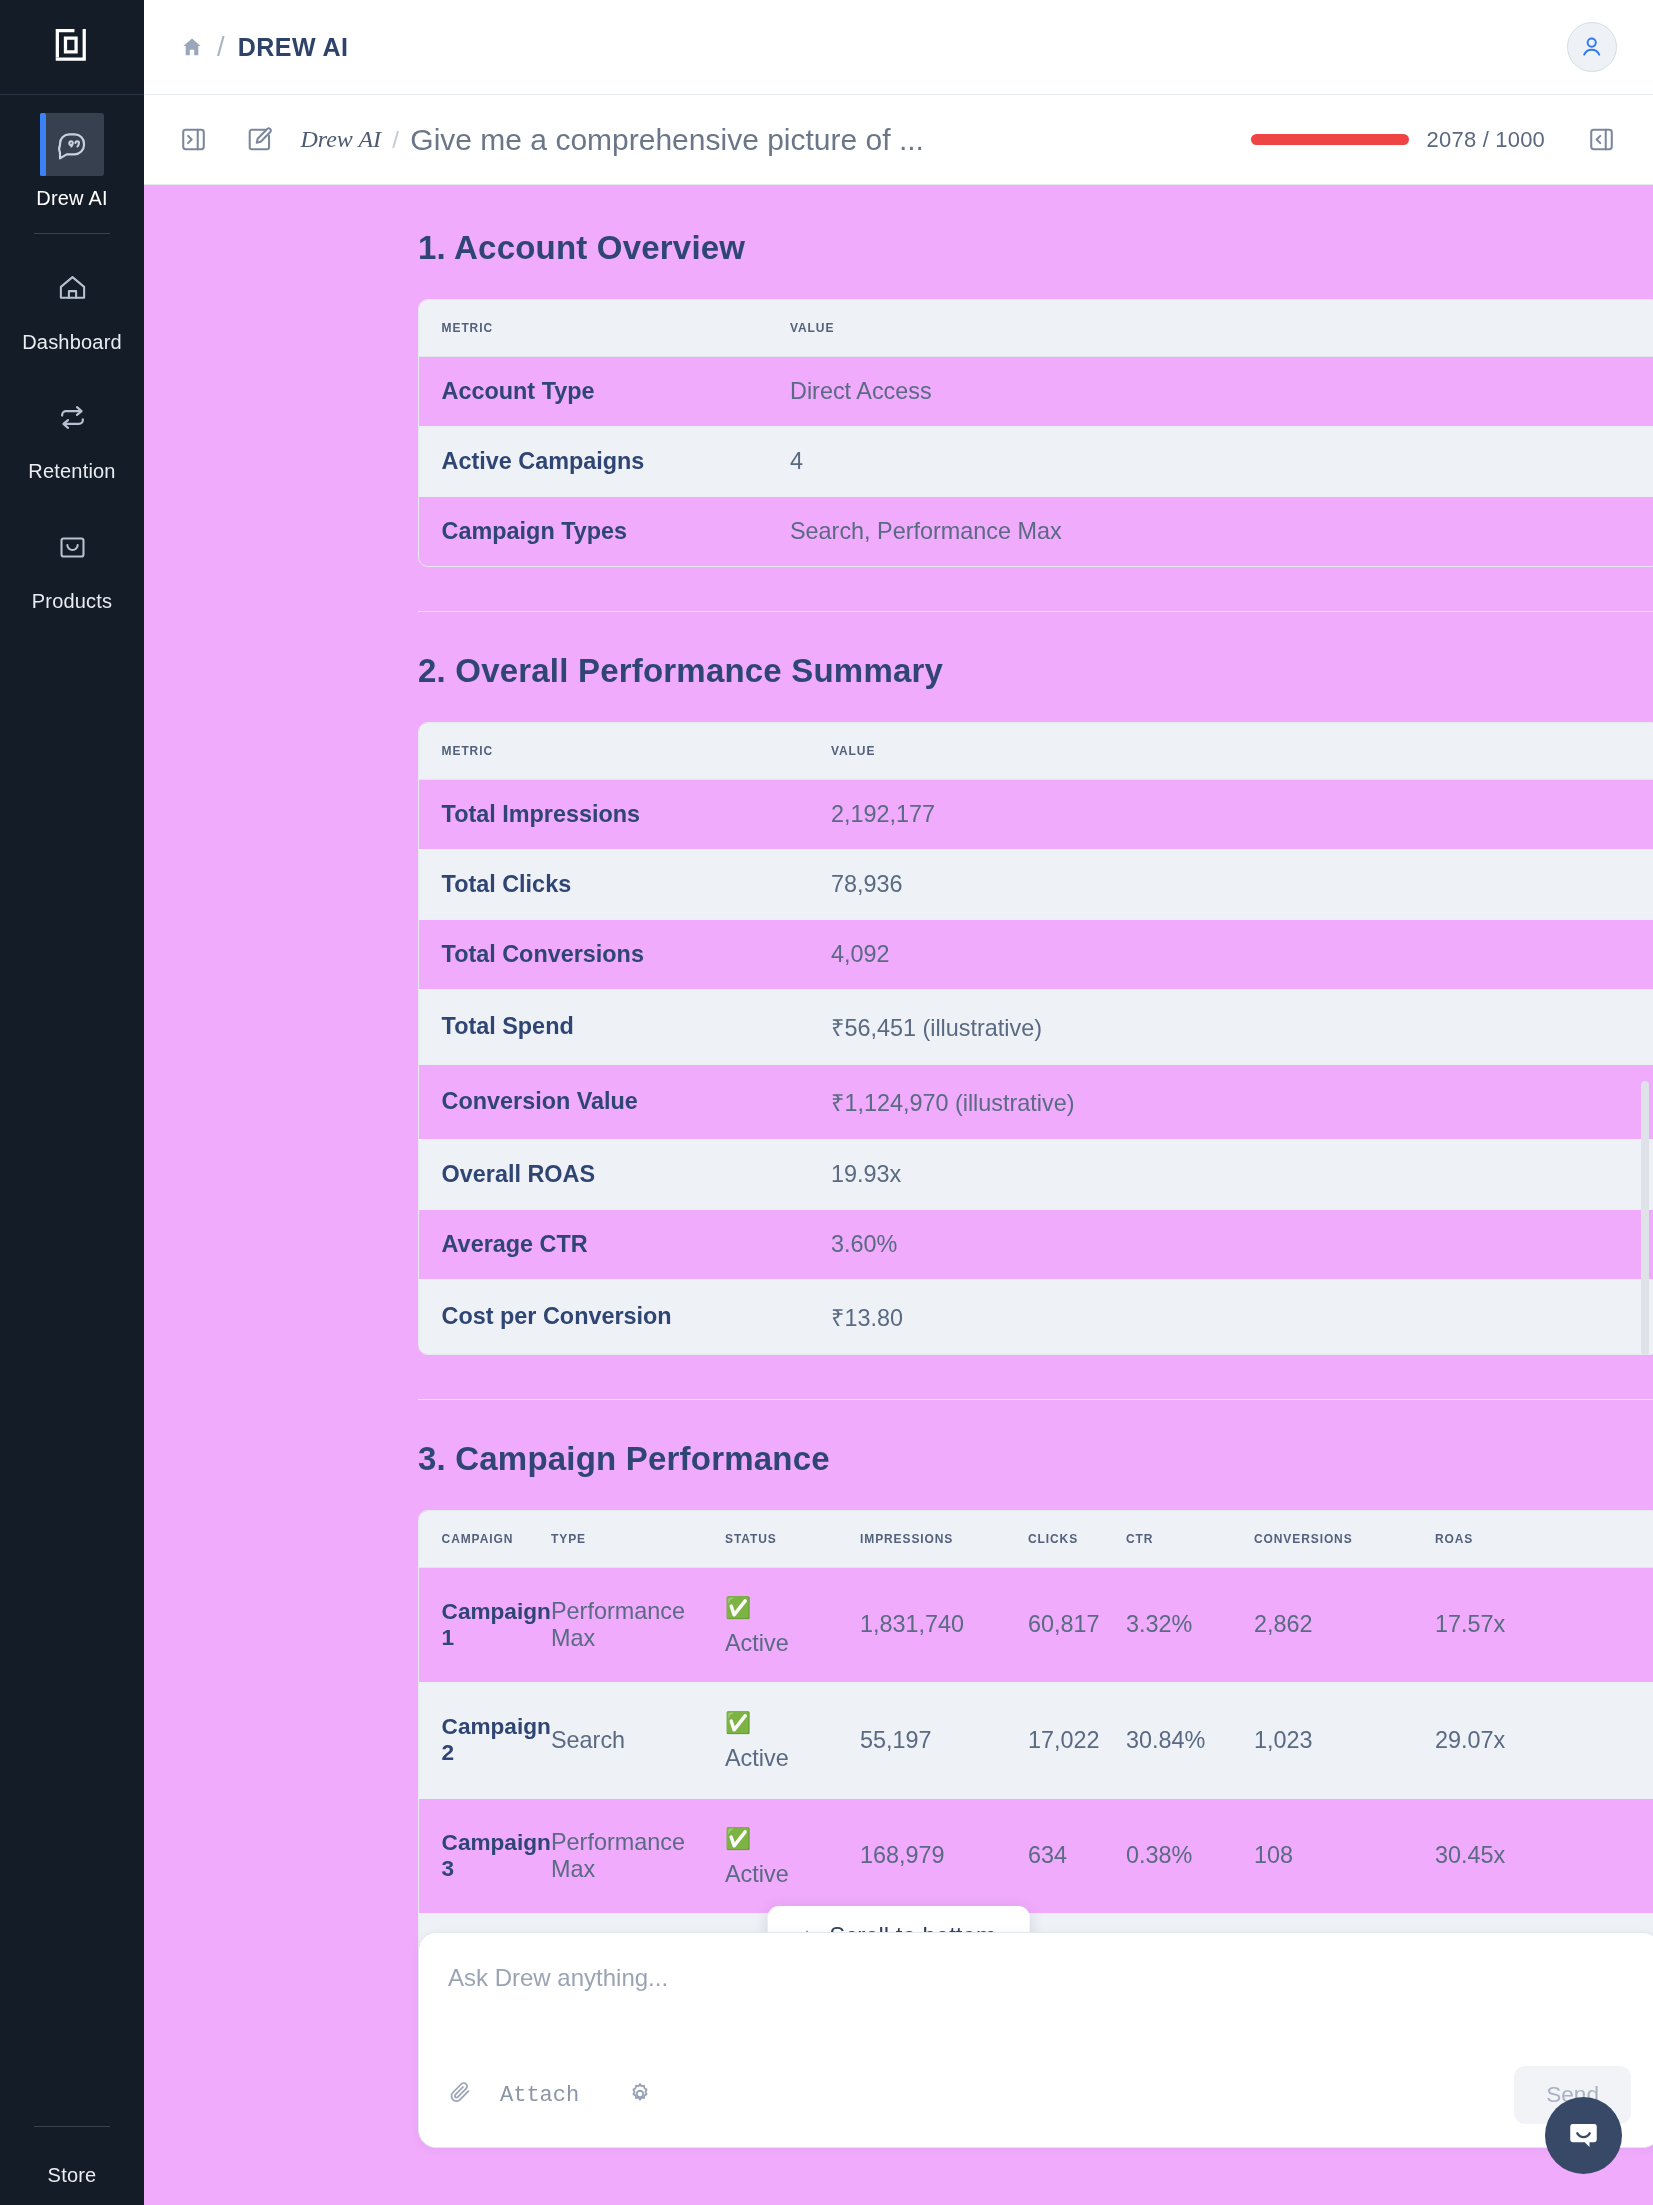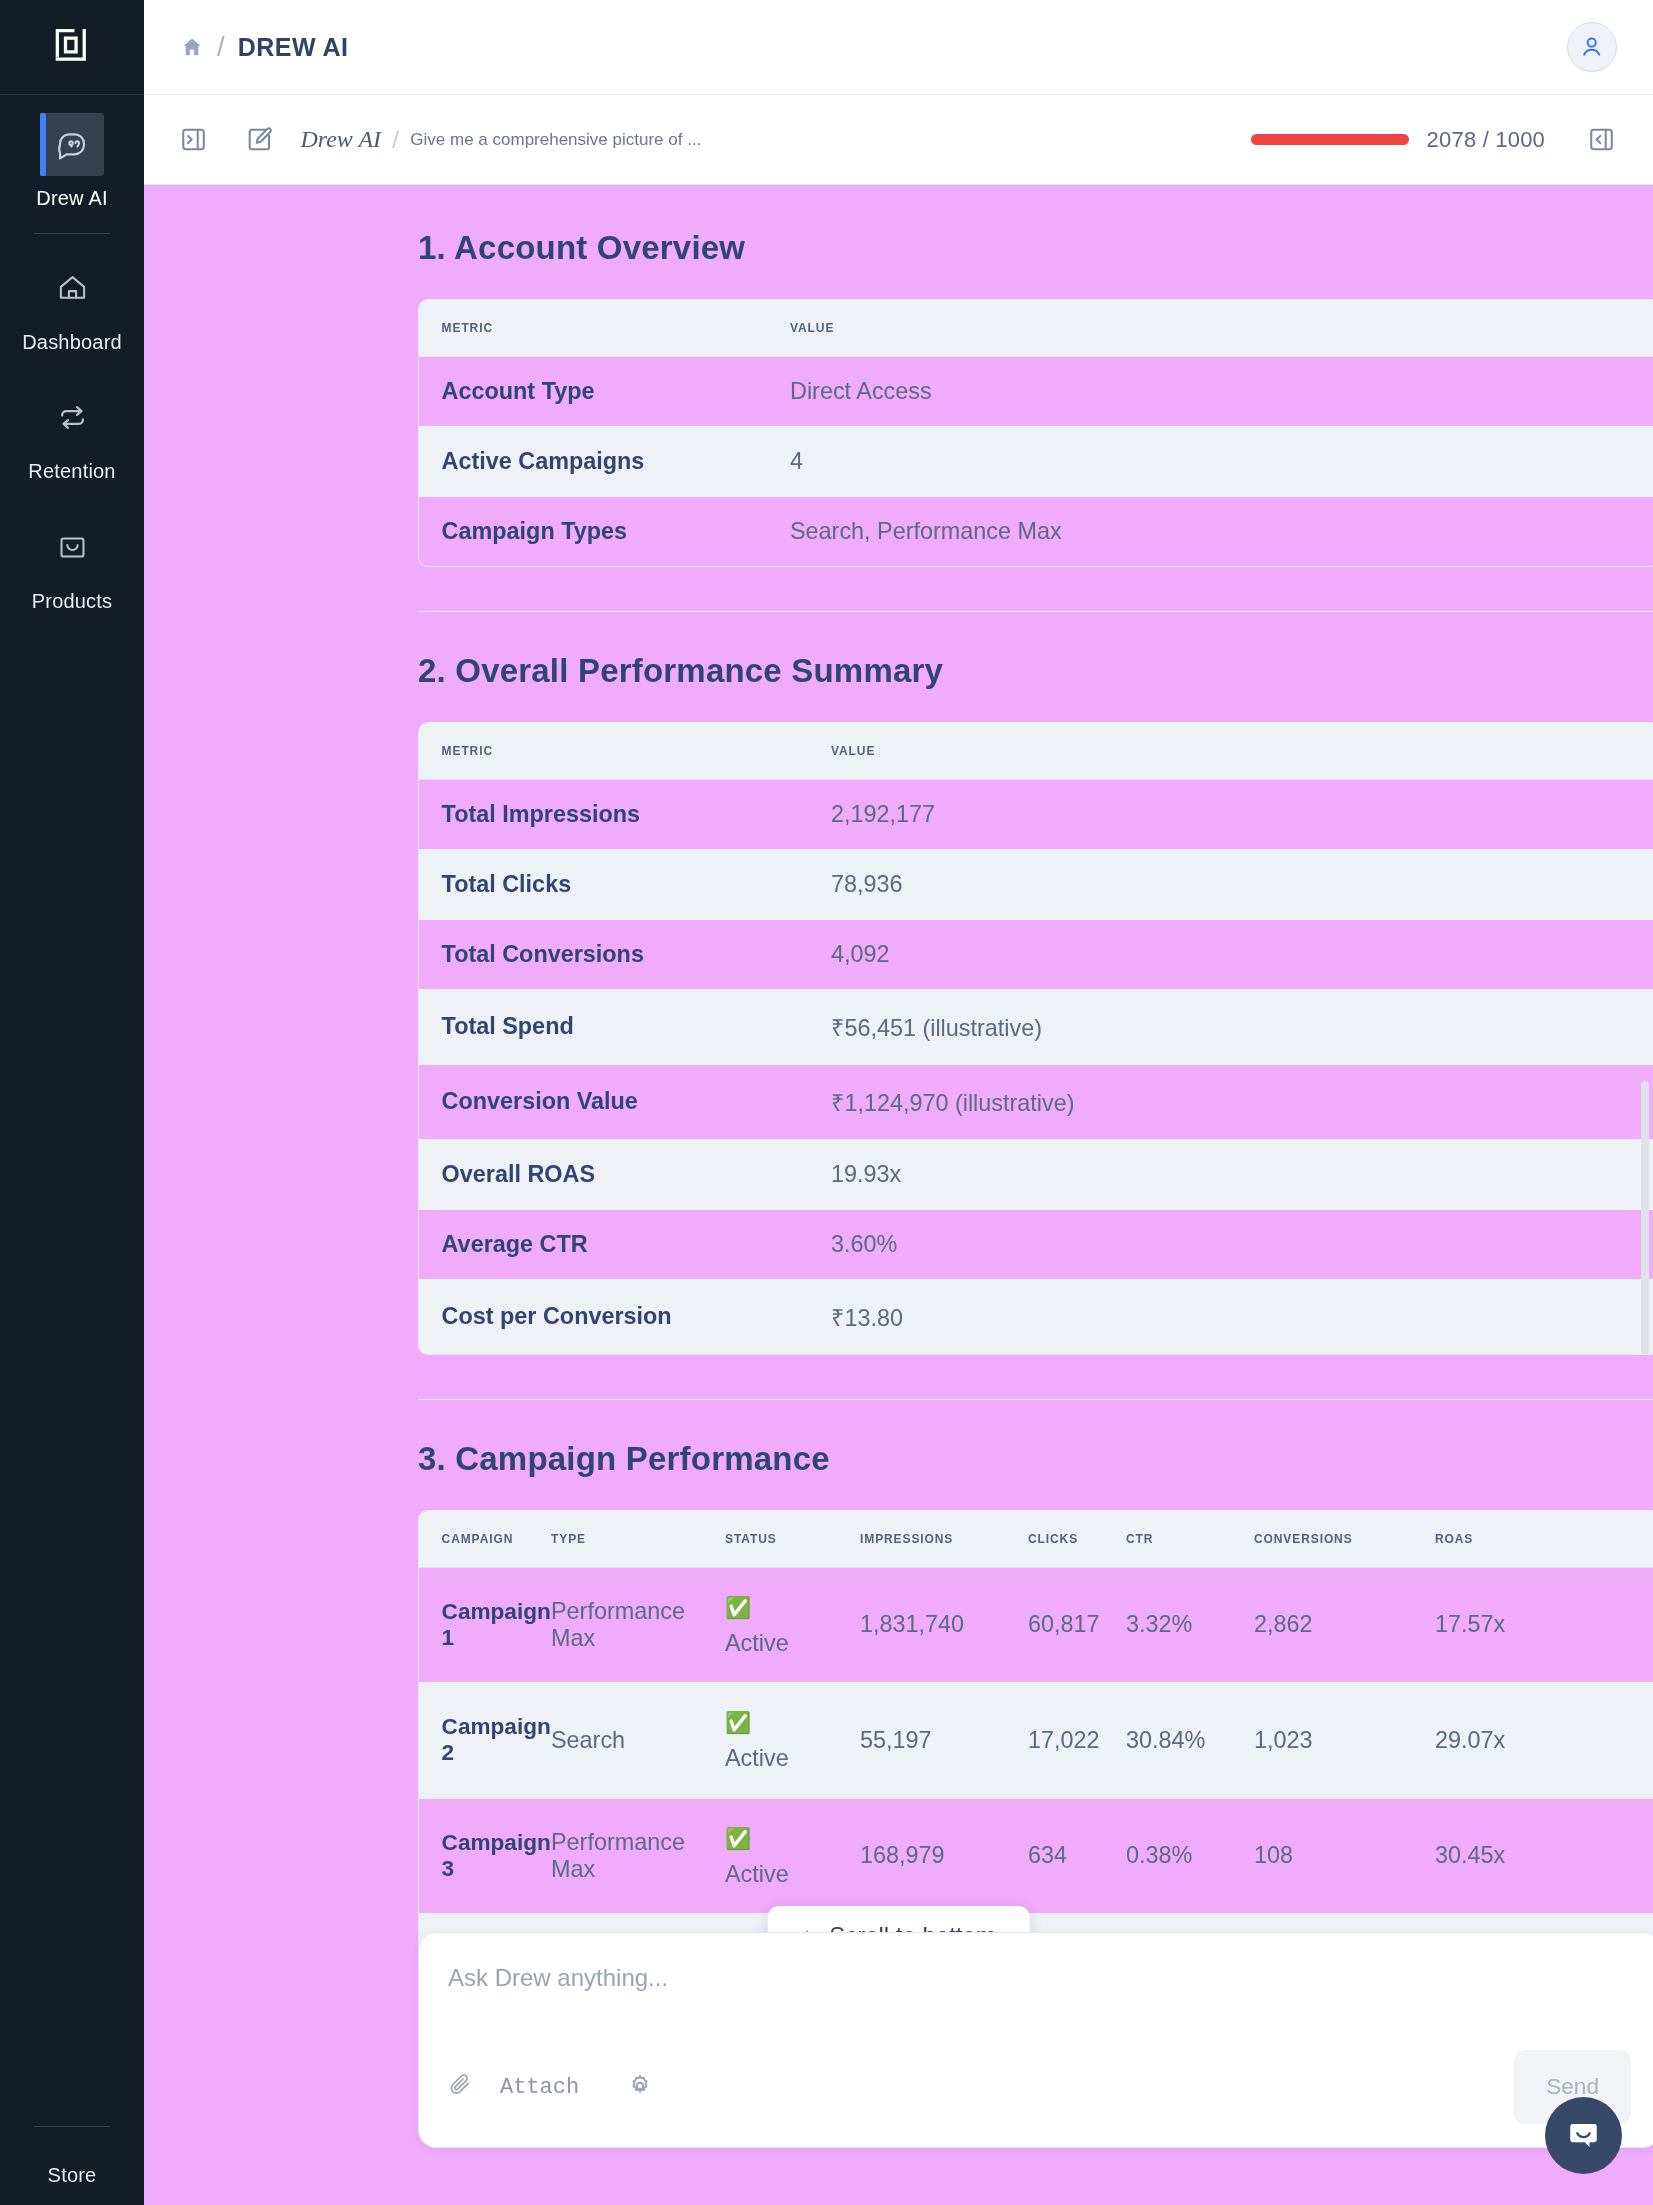--- a/index.html
+++ b/index.html
@@ -98,21 +98,21 @@
   }
   .icon-btn { width: 45px; height: 45px; display:flex; align-items:center; justify-content:center; cursor:pointer; }
   .sb-brand {
     font-family: "Liberation Serif", serif;
     font-style: italic;
     font-size: 24px;
     color: #4c5a72;
     margin-left: 18px;
   }
   .sb-slash { color: #c3cad4; font-size: 24px; margin: 0 11.3px; }
-  .sb-prompt { font-size: 17px; color: #6b7688; white-space: nowrap; overflow:hidden; }
+  .sb-prompt { font-size: 30px; color: #6b7688; white-space: nowrap; overflow:hidden; }
   .subbar-spacer { flex: 1 1 auto; }
   .token-bar {
     width: 158px; height: 10.5px; border-radius: 5.7px; background: #ef4444;
   }
   .token-text { font-size: 22px; color: #5b6880; margin-left: 18px; letter-spacing: 0.2px;}
   .collapse-btn { margin-left: 34px; }
 
   
   .scroll-area { flex: 1 1 auto; position: relative; overflow: hidden; background: #f0abfc; }
   .content {
@@ -228,21 +228,21 @@
   }
   .attach { display:flex; align-items:center; gap: 28px; font-size: 22px; color: #8b95a6; cursor:pointer;font-family:Liberation Mono, monospace; }
   .gear-btn { margin-left: 48px; cursor:pointer; display:flex; align-items:center;}
   .composer-spacer { flex:1 1 auto; }
   .send-btn {
     background: #f1f3f7;
     color: #a9b2c0;
     border: none;
     border-radius: 11.3px;
     font-size: 22.6px;
-    padding: 24px 32px;
+    padding: 16px 32px;
     font-family: "Liberation Sans", sans-serif;
     cursor: default;
   }
 
   
   .fab {
     position: absolute;
     right: 31px; bottom: 31px;
     width: 77px; height: 77px;
     border-radius: 50%;

